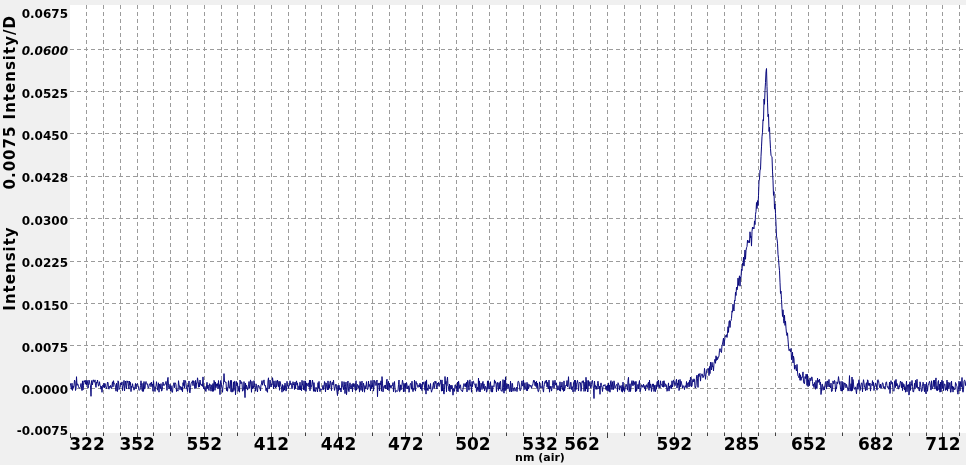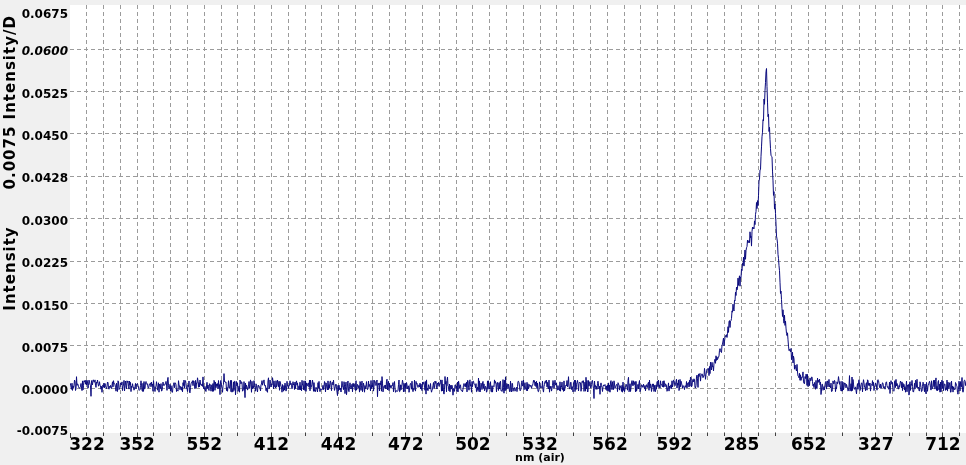--- a/index.html
+++ b/index.html
@@ -195,19 +195,19 @@
     <div class="ylab" style="top: 383.334px;">0.0000</div>
     <div class="ylab" style="top: 424px;">-0.0075</div>
     <div class="xlab" style="left: 65px;">322</div>
     <div class="xlab" style="left: 115.15px;">352</div>
     <div class="xlab" style="left: 182.299px;">552</div>
     <div class="xlab" style="left: 249.449px;">412</div>
     <div class="xlab" style="left: 316.599px;">442</div>
     <div class="xlab" style="left: 383.748px;">472</div>
     <div class="xlab" style="left: 450.898px;">502</div>
     <div class="xlab" style="left: 518.047px;">532</div>
-    <div class="xlab" style="left: 588px;">562</div>
+    <div class="xlab" style="left: 560px;">562</div>
     <div class="xlab" style="left: 652.347px;">592</div>
     <div class="xlab" style="left: 719.496px;">285</div>
     <div class="xlab" style="left: 786.646px;">652</div>
-    <div class="xlab" style="left: 853.796px;">327</div>
+    <div class="xlab" style="left: 853.796px;">682</div>
     <div class="xlab" style="left: 920.945px;">712</div>
   </div>
 
 </body></html>

